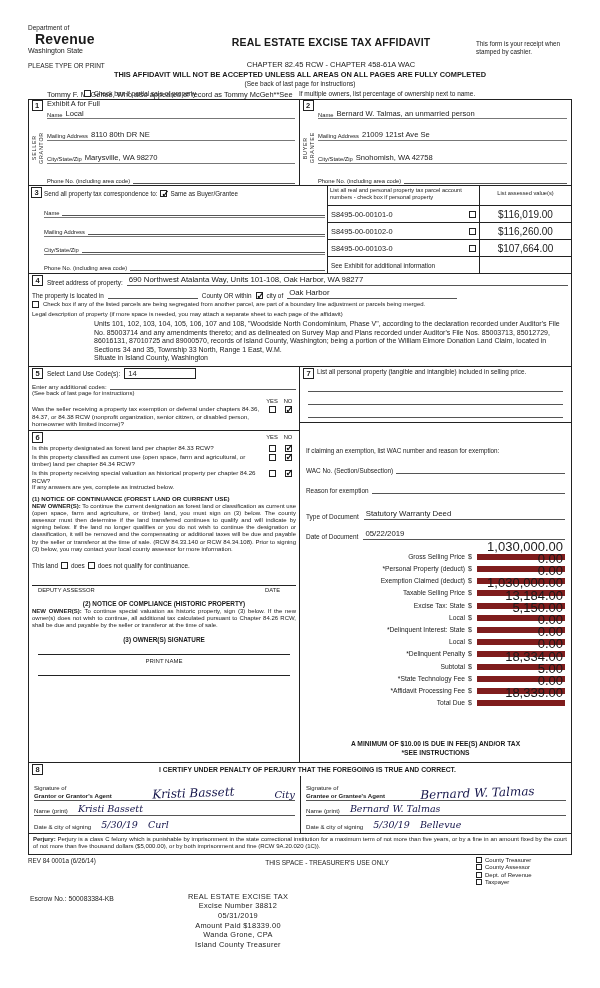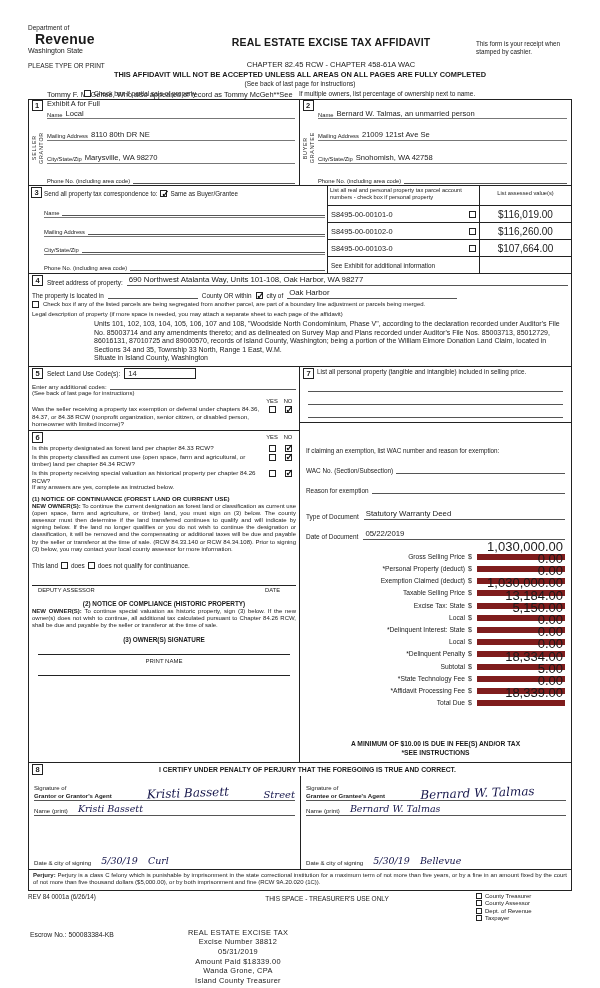--- a/index.html
+++ b/index.html
@@ -132,21 +132,21 @@
   .s8cert { flex:1; text-align:center; font-weight:bold; font-size:6.8px; }
   .s8cols { display:flex; }
   .s8half { width:50%; padding:0 5px 2px; }
   .s8half + .s8half { border-left:1px solid #222; }
   .s8sig { display:flex; align-items:flex-end; gap:4px; border-bottom:1px solid #555; min-height:25px; }
   .s8lbls { font-size:6px; line-height:1.2; }
   .s8lbls b { display:block; font-size:6.1px; }
   .sigmid { flex:1; text-align:center; font-size:12px; transform:rotate(-2deg); }
   .sigext { font-size:10px; }
   .s8row { display:flex; align-items:flex-end; gap:10px; border-bottom:1px solid #555; min-height:15px; font-size:6.1px; padding-bottom:1px; }
-  .s8row.last { border-bottom:none;margin-top:36px; }
+  .s8row.last { border-bottom:none; }
   .handval { font-size:9.5px; }
 
   .perjury { padding:2px 4px 3px; font-size:6px; line-height:1.25; text-align:justify; }
   .perjury b { font-size:6px; }
 
   
   .footrow { display:flex; margin-top:2px; }
   .rev { width:150px; font-size:6.3px; }
   .tspace { flex:1; text-align:center; font-size:6.5px; padding-top:2px; }
   .fchecks { width:96px; font-size:6px; }
@@ -537,21 +537,21 @@
         <span class="s8cert">I CERTIFY UNDER PENALTY OF PERJURY THAT THE FOREGOING IS TRUE AND CORRECT.</span>
       </div>
       <div class="s8cols">
         <div class="s8half">
           <div class="s8sig">
             <span class="s8lbls">
               <span>Signature of</span>
               <b>Grantor or Grantor's Agent</b>
             </span>
             <span class="hand sigmid">Kristi Bassett</span>
-            <span class="hand sigext">Street</span>
+            <span class="hand sigext">City</span>
           </div>
           <div class="s8row">
             <span>Name (print)</span>
             <span class="hand handval">Kristi Bassett</span>
           </div>
           <div class="s8row last">
             <span>Date &amp; city of signing</span>
             <span class="hand handval">5/30/19</span>
             <span class="hand handval">Curl</span>
           </div>

